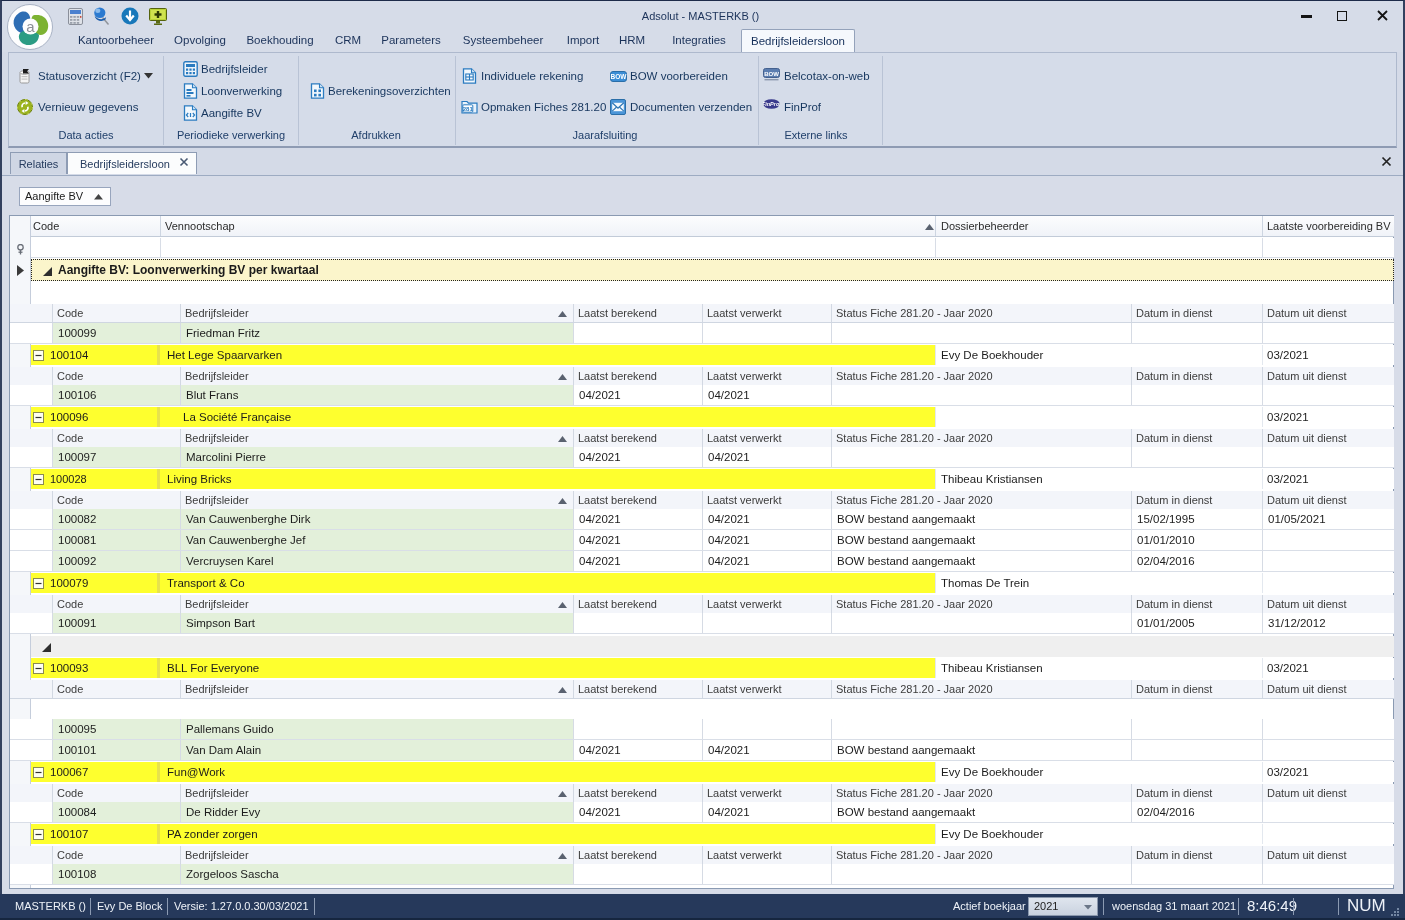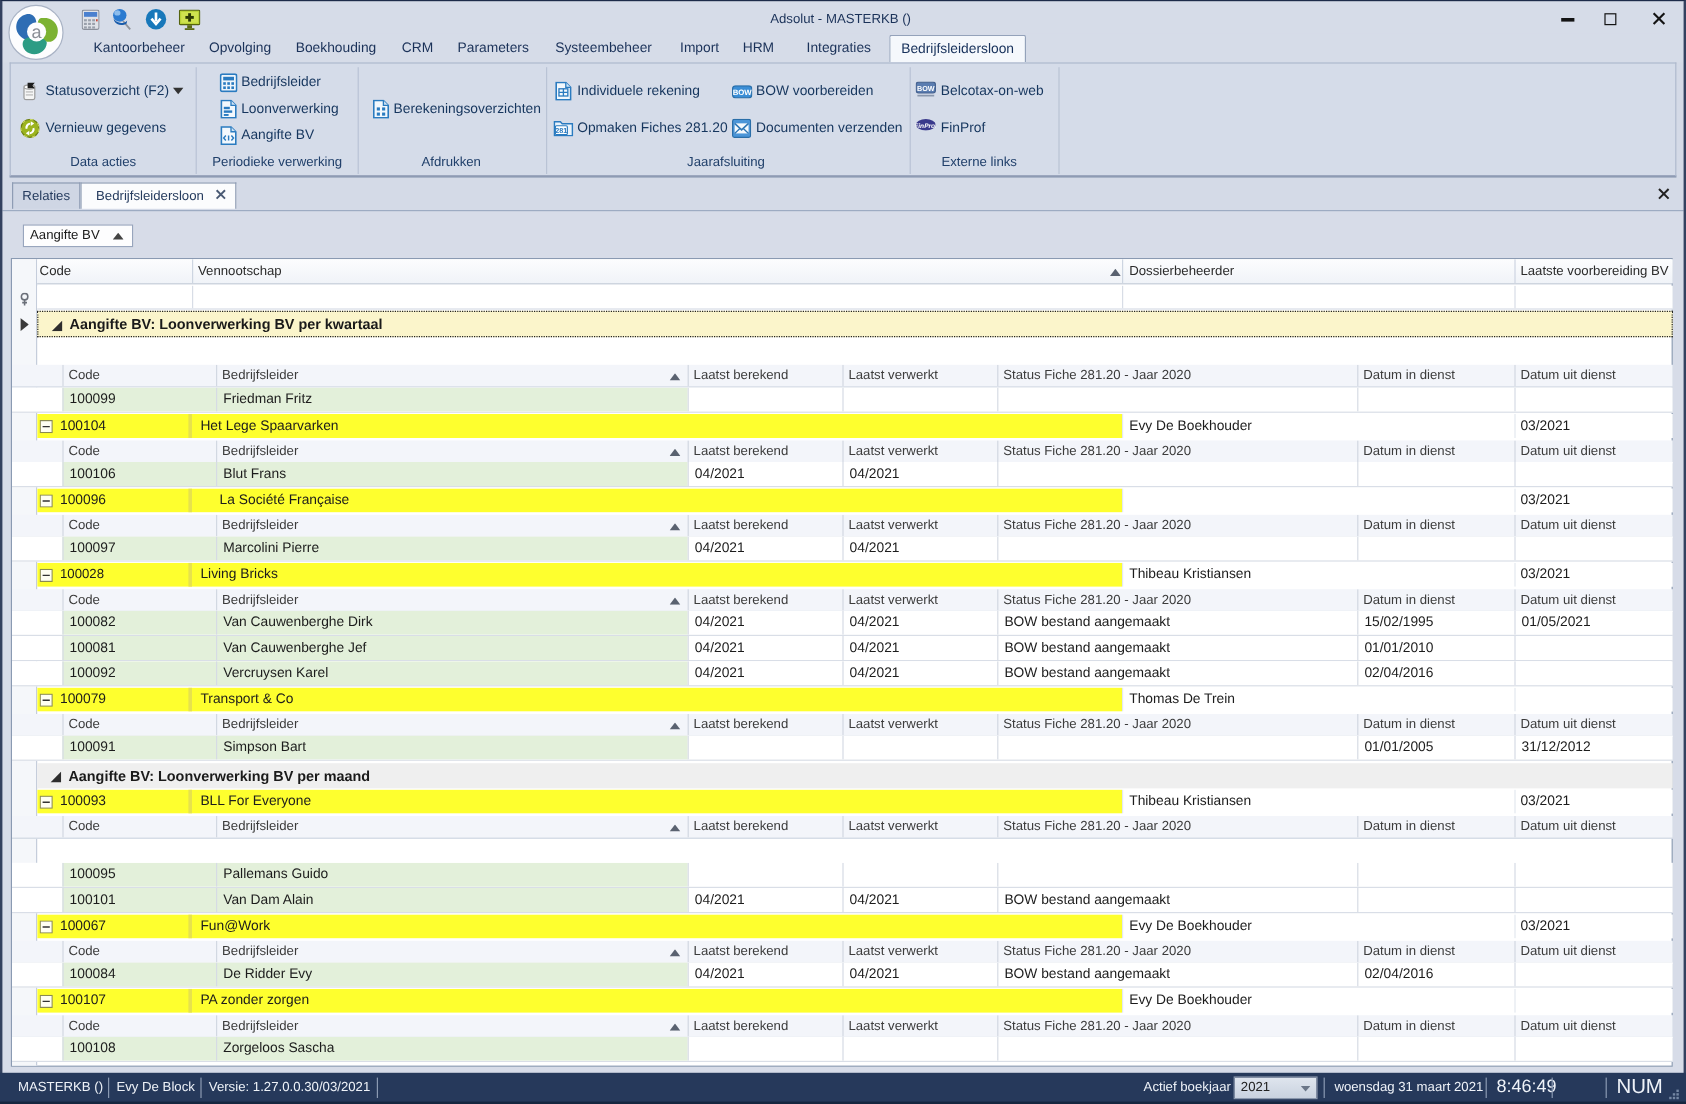--- a/index.html
+++ b/index.html
@@ -537,21 +537,20 @@
       <div class="vline" style="left:692px;background:#d6dbe4;height:100%;top:0px;"></div>
       <div class="vline" style="left:821px;background:#d6dbe4;height:100%;top:0px;"></div>
       <div class="vline" style="left:1121px;background:#d6dbe4;height:100%;top:0px;"></div>
       <div class="vline" style="left:1252px;background:#d6dbe4;height:100%;top:0px;"></div>
       <div class="vline" style="left:42px;background:#d6dbe4;height:100%;top:0px;"></div>
     </div>
     <div class="grow" style="top:420px;height:21px;background:#efefef;left:21px;width:1363px;">
       <svg style="position:absolute;left:11px;top:7px;" width="9" height="9" viewBox="0 0 9 9">
         <polygon points="9,0 9,9 0,9" fill="#2e2e2e"></polygon>
       </svg>
-      <div class="gtxt" style="left:26px;font-weight:bold;font-size:12px;color:#1a1a1a;">Aangifte BV: Loonverwerking BV per maand</div>
     </div>
     <div class="grow" style="top:442px;height:20px;background:#ffffff;left:21px;width:1363px;">
       <div class="abs" style="left:0;top:0;width:904px;height:20px;background:#feff2e;"></div>
       <div class="abs" style="left:0;top:0;width:129px;height:20px;border-right:3px solid #e7e24d;">
         <svg style="position:absolute;left:2px;top:5px;" width="11" height="11" viewBox="0 0 11 11">
 <rect x="0.5" y="0.5" width="10" height="10" fill="#fffff2" stroke="#8a8a52"></rect>
 <line x1="2.5" y1="5.5" x2="8.5" y2="5.5" stroke="#333" stroke-width="1.2"></line>
         </svg>
       </div>
       <div class="gtxt" style="left:19px;font-size:11.5px;color:#1c1c1c;">100093</div>

